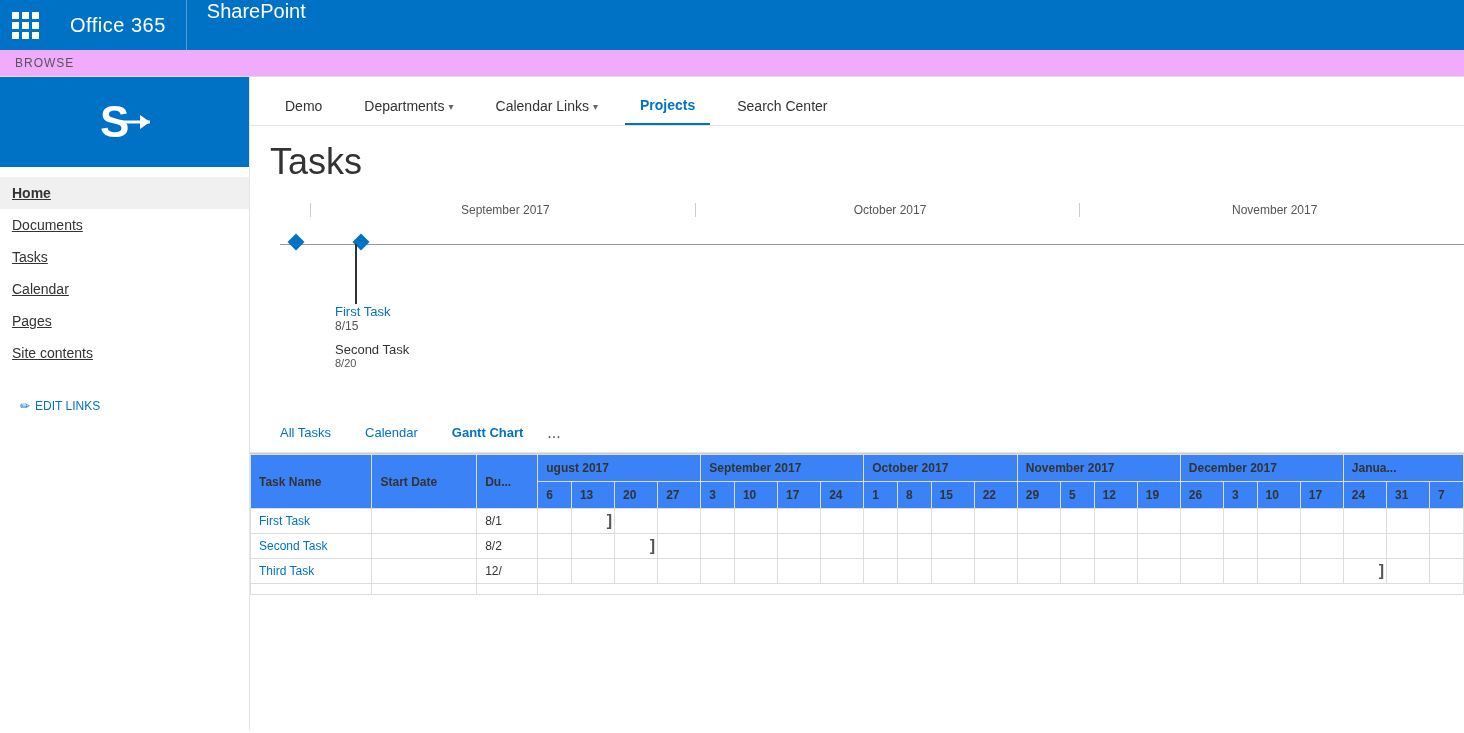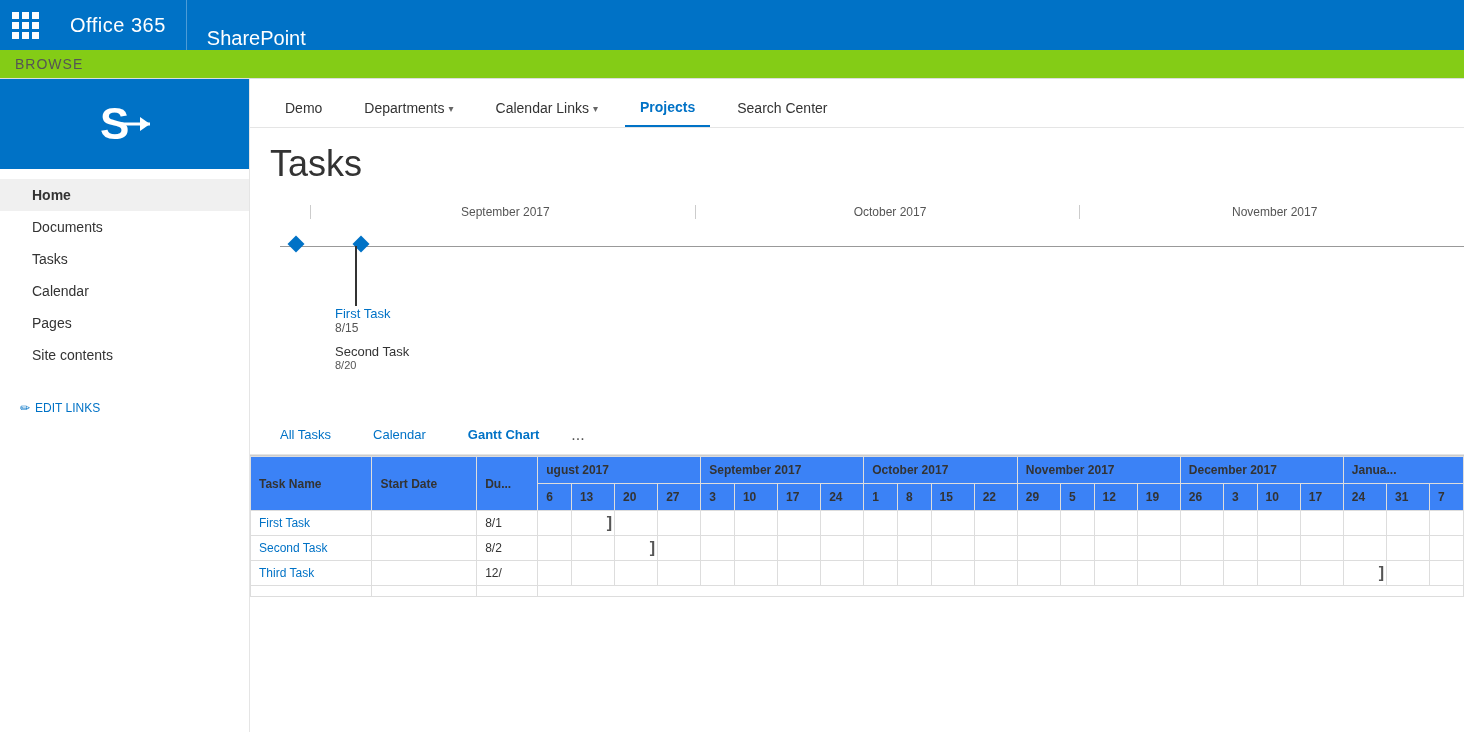--- a/index.html
+++ b/index.html
@@ -3,21 +3,21 @@
   <meta charset="utf-8">
   <style>
     * { box-sizing: border-box; margin: 0; padding: 0; }
     body { font-family: 'Segoe UI', Tahoma, Geneva, Verdana, sans-serif; font-size: 14px; color: #333; background: #fff; }
 
     
     .topbar {
       background: #0072C6;
       height: 50px;
       display: flex;
-      align-items: flex-end;
+      align-items: flex-start;
       color: #fff;
     }
     .topbar-grid {
       width: 50px;
       height: 50px;
       display: flex;
       align-items: center;
       justify-content: center;
       cursor: pointer;
     }
@@ -43,24 +43,24 @@
       border-right: 1px solid rgba(255,255,255,0.3);
     }
     .topbar-app {
       padding: 0 20px;
       font-size: 20px;
       font-weight: 400;
     }
 
     
     .browsebar {
-      background: #84cc16;
+      background: #f0abfc;
       border-bottom: 1px solid #ddd;
       padding: 6px 15px;
-      font-size: 14px;
+      font-size: 12px;
       color: #555;
       letter-spacing: 1px;
       text-transform: uppercase;
     }
 
     
     .main-layout {
       display: flex;
       min-height: calc(100vh - 80px);
     }
@@ -83,24 +83,25 @@
     }
     .sharepoint-logo {
       width: 70px;
       height: 70px;
     }
     .sidebar-nav {
       list-style: none;
       padding: 0;
     }
     .sidebar-nav li {
-      padding: 8px 32px;
+      padding: 8px 12px;
       cursor: pointer;
       font-size: 14px;
       color: #333;
+      text-decoration: underline;
     }
     .sidebar-nav li.active {
       background: #f0f0f0;
       font-weight: 600;
       color: #333;
     }
     .sidebar-edit-links {
       padding: 20px 20px;
       color: #0072C6;
       font-size: 12px;
@@ -192,21 +193,21 @@
       transform: rotate(45deg);
     }
     .diamond-left { left: 10px; }
     .diamond-right { left: 75px; }
 
     
     .view-tabs {
       display: flex;
       align-items: center;
       padding: 8px 20px;
-      gap: 22px;
+      gap: 14px;
       border-bottom: 1px solid #e5e5e5;
     }
     .view-tab {
       padding: 4px 10px;
       font-size: 13px;
       color: #0072C6;
       cursor: pointer;
     }
     .view-tab.active {
       font-weight: 700;

